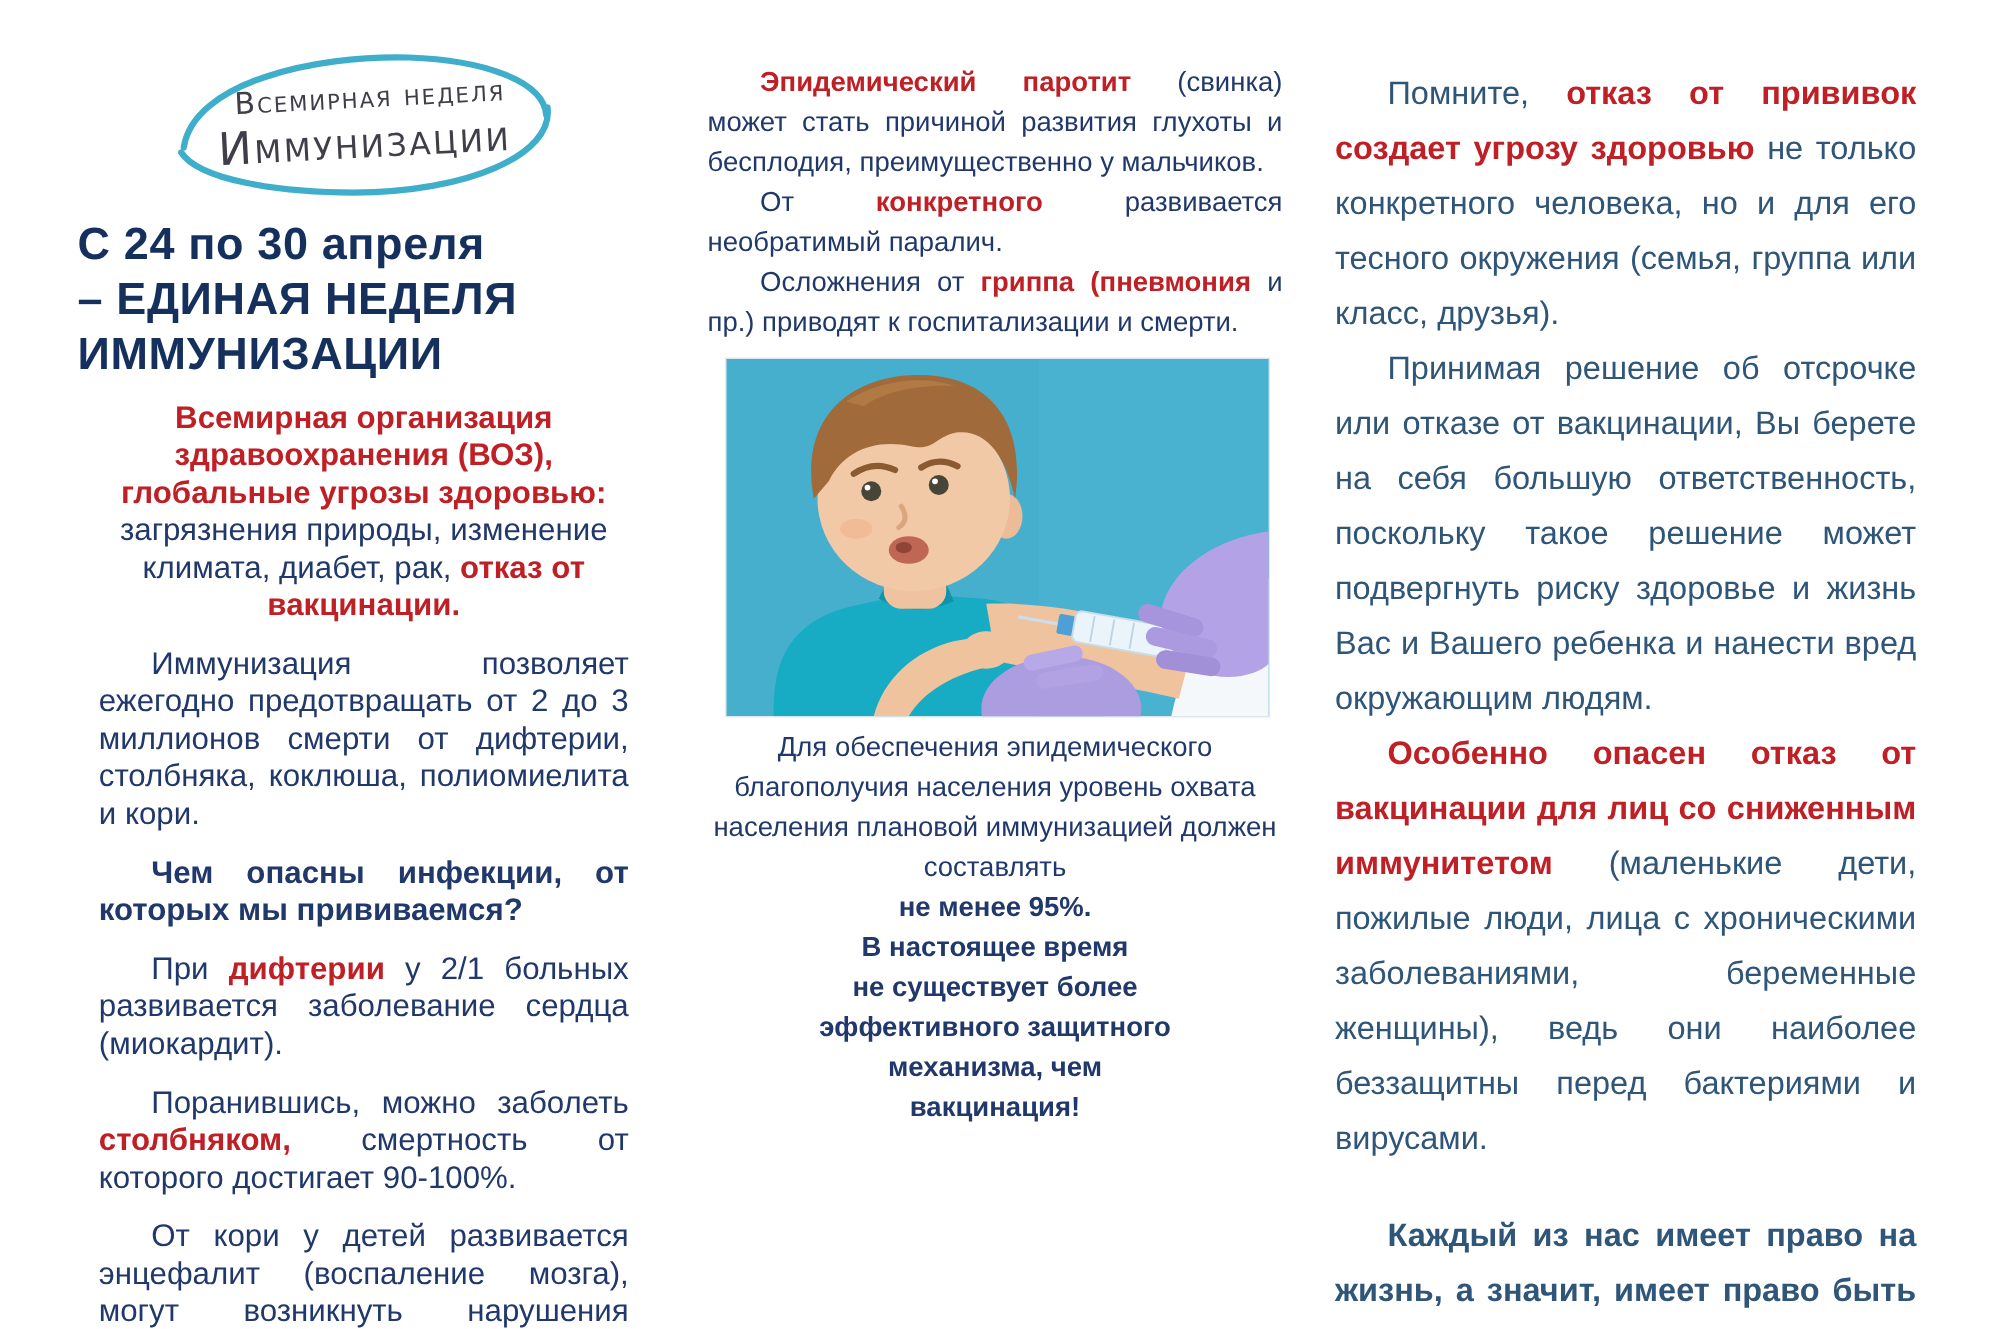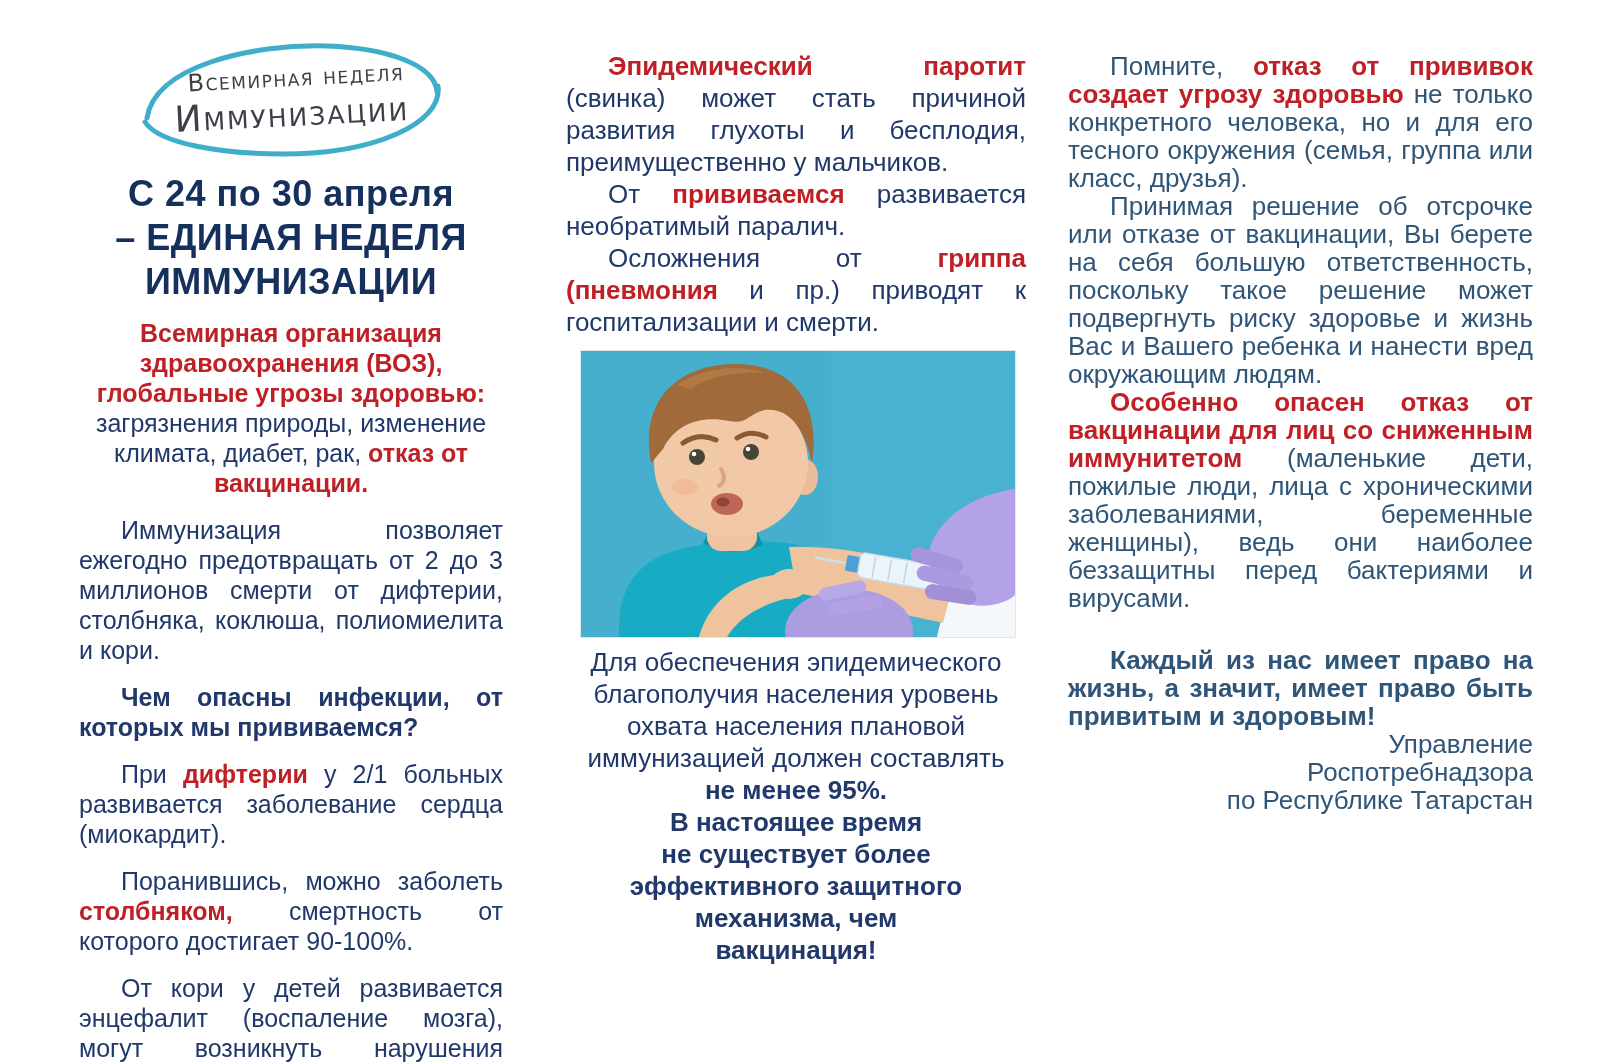--- a/index.html
+++ b/index.html
@@ -19,29 +19,29 @@
   .logo{width:320px;margin:0 auto;}
   .logo svg text{
     font-family:"DejaVu Sans", sans-serif;
     font-variant:small-caps;
     fill:var(--logo_ink);
   }
 
   
   .heading{
     margin-top:6px;
-    text-align:center;
+    text-align:left;
     font-weight:bold;
     font-size:36px;line-height:44px;
     color:var(--heading_navy);
     letter-spacing:.5px;
   }
   .col1 p{margin:17px;font-size:25px;line-height:30px;color:var(--body_navy);}
-  .col2 p{margin:0;font-size:26px;line-height:32px;color:var(--body_navy);}
-  .col3 p{margin:0;font-size:26px;line-height:28px;color:var(--body_slate);}
+  .col2 p{margin:0;font-size:22px;line-height:32px;color:var(--body_navy);}
+  .col3 p{margin:0;font-size:26px;line-height:44px;color:var(--body_slate);}
   .just{text-align:justify;}
   .ind{text-indent:42px;}
   .center{text-align:center;}
   .red{color:var(--red);font-weight:bold;}
   .p-first{margin-top:14px !important;}
 
   
   .photo{
     width:434px;height:286px;
     margin:12px 0 8px 14px;
@@ -109,21 +109,21 @@
     <p class="just ind">От кори у детей развивается энцефалит (воспаление мозга), могут возникнуть нарушения интеллектуального развития ребенка и смерть.</p>
   </div>
 
   <div class="col col2">
 
     <p class="just ind">
       <span class="red">Эпидемический паротит</span><span> (свинка) может стать причиной развития глухоты и бесплодия, преимущественно у мальчиков.</span>
     </p>
 
     <p class="just ind">
-      <span>От </span><span class="red">прививаемся</span><span> развивается необратимый паралич.</span>
+      <span>От </span><span class="red">конкретного</span><span> развивается необратимый паралич.</span>
     </p>
 
     <p class="just ind">
       <span>Осложнения от </span><span class="red">гриппа</span><span> </span><span class="red">(пневмония</span><span> и пр.) приводят к госпитализации и смерти.</span>
     </p>
 
     <div class="photo">
       <svg width="434" height="286" viewBox="0 0 434 286">
         <rect width="434" height="286" fill="#46AFCE"></rect>
         <rect x="250" width="184" height="286" fill="#4DB5D3" opacity="0.55"></rect>

